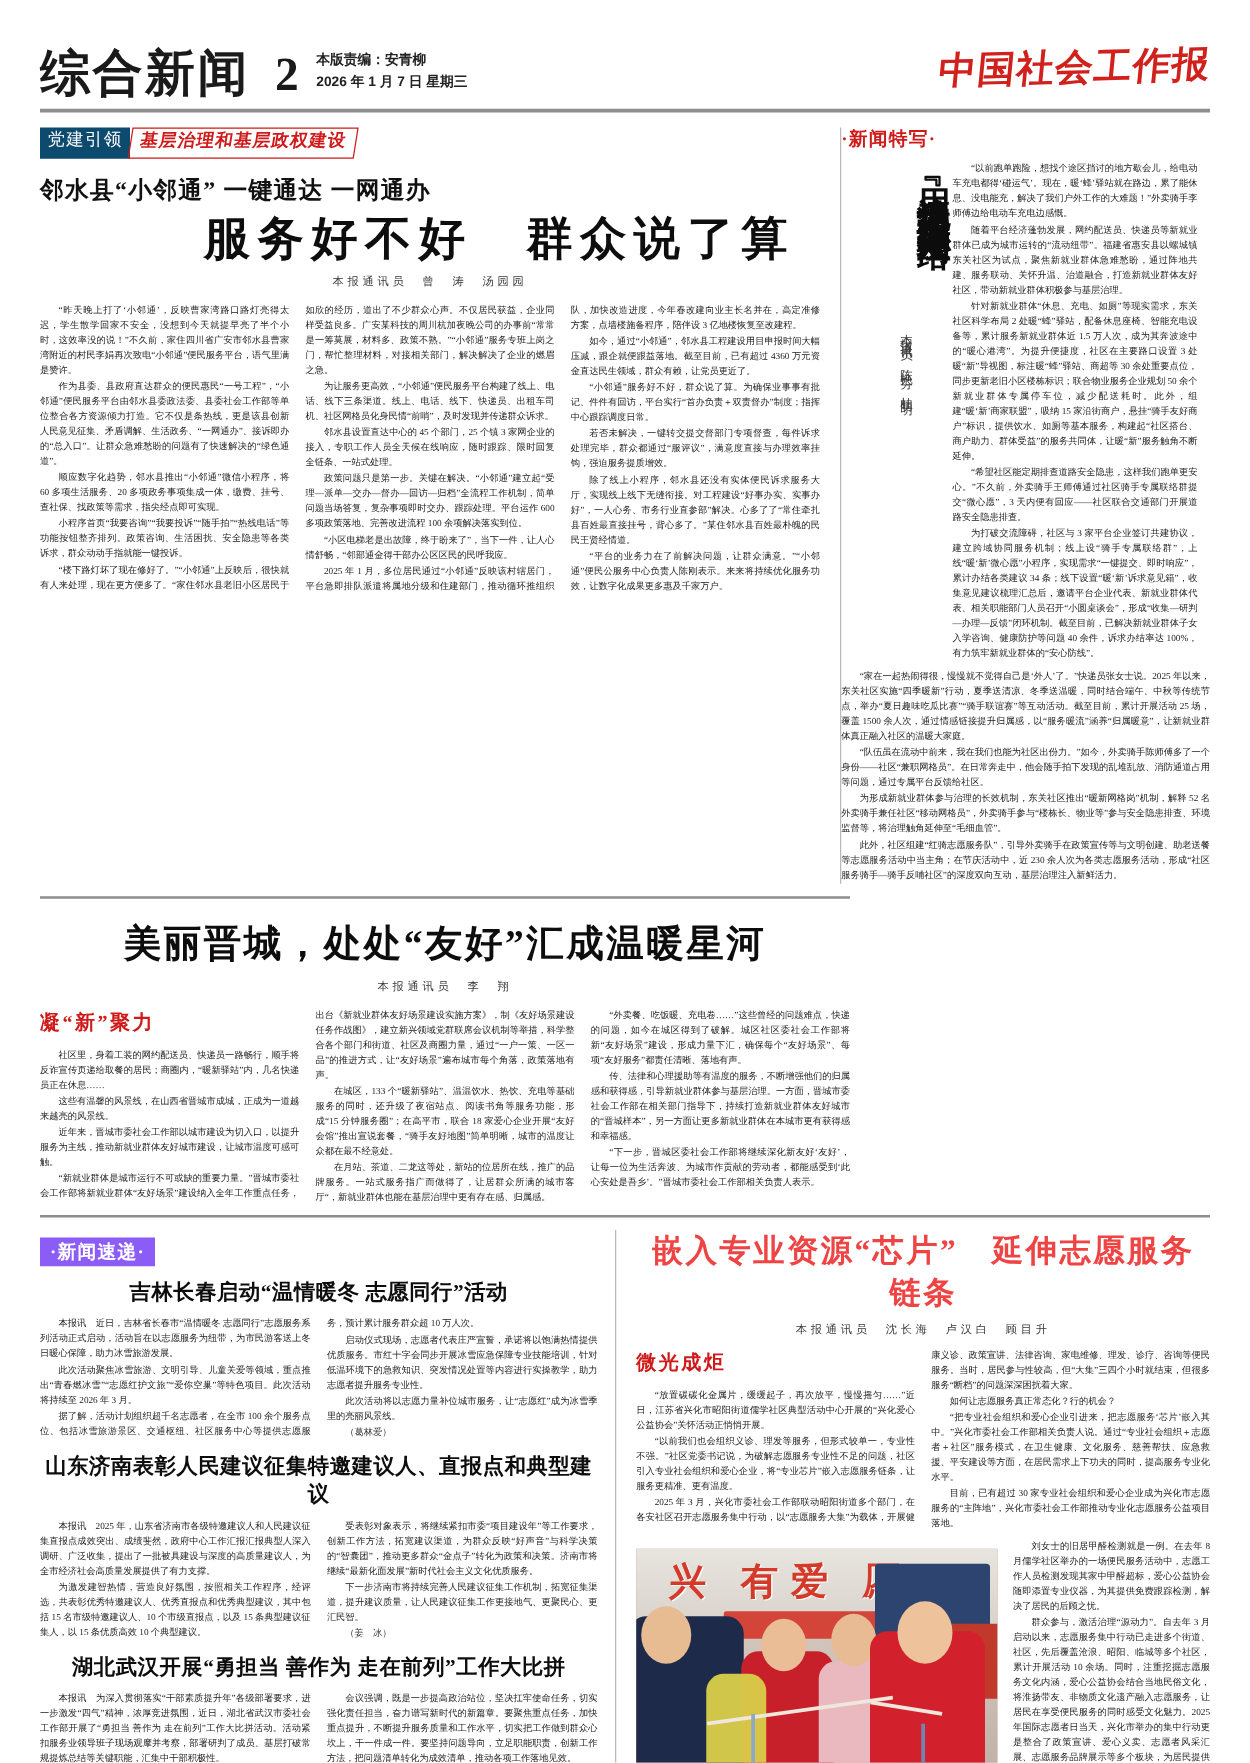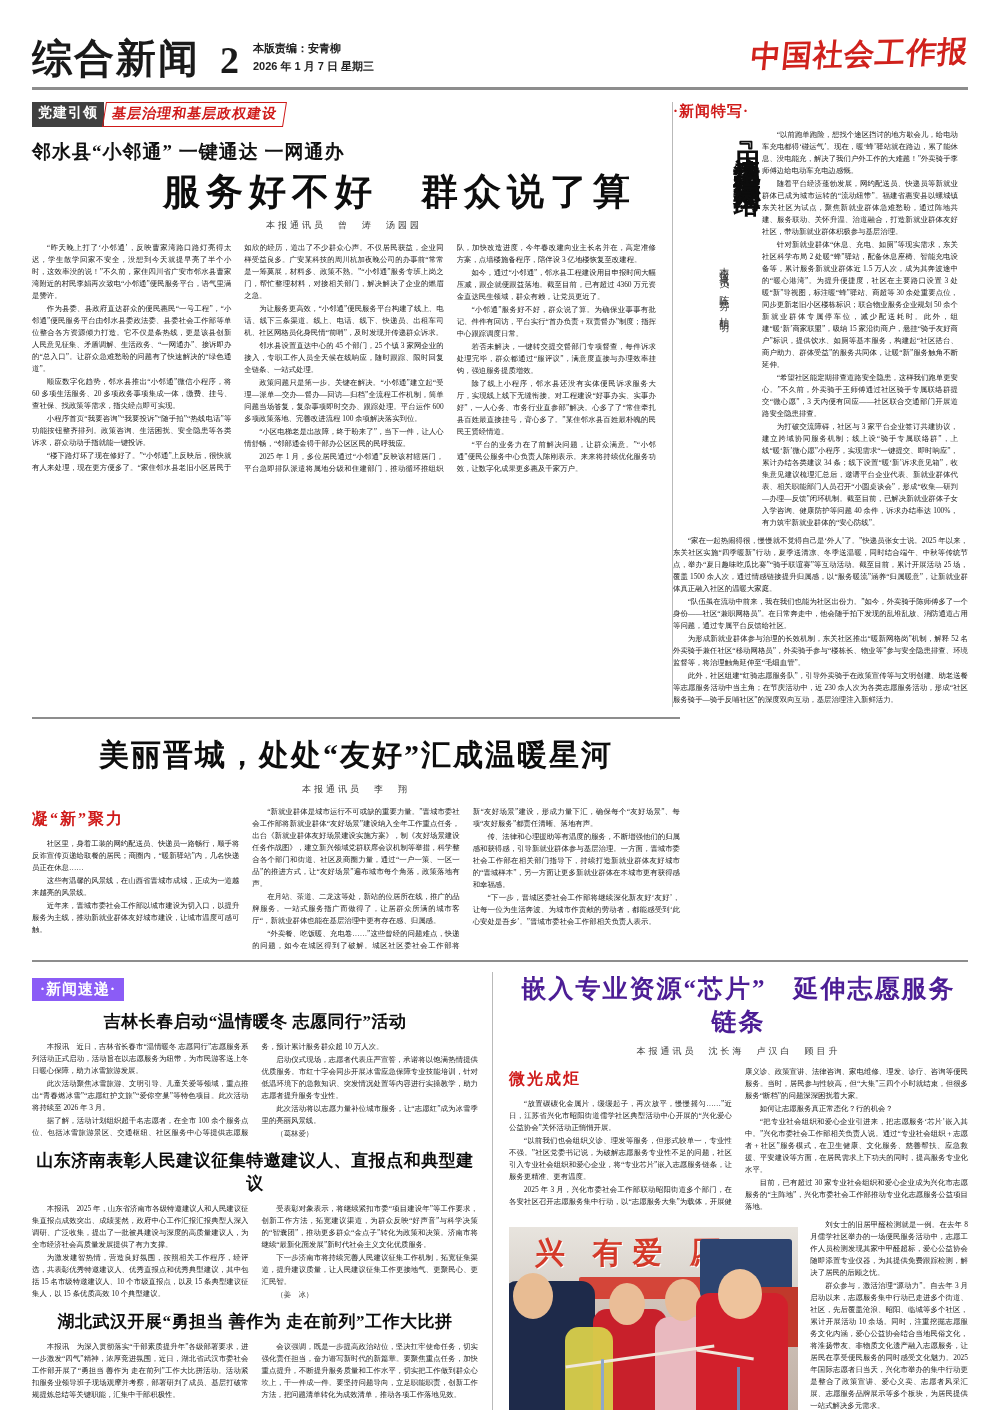--- a/index.html
+++ b/index.html
@@ -40,21 +40,21 @@
   .byline { text-align:center; font-size:9px; color:#3a3a3a; letter-spacing:3px; margin:7px 0 0 0;
             font-family:"Liberation Sans","DejaVu Sans",sans-serif;}
 
   
   .top-zone { display:flex; gap:0; margin-top:12px; }
   .top-left { width:640px; padding-right:16px; }
   .top-right { width:296px; border-left:1px solid #b9b9b9; }
 
   .kicker { display:inline-flex; align-items:stretch; margin-bottom:10px; }
   .kicker-a {
-    background:#404040; color:#fff; font-size:14px; font-weight:700;
+    background:#0c4a6e; color:#fff; font-size:14px; font-weight:400;
     padding:2px 6px; letter-spacing:1px; line-height:1.35;
     font-family:"Liberation Serif","DejaVu Serif",serif;
   }
   .kicker-b {
     border:1.6px solid #cf1a19; color:#cf1a19; font-size:14px; font-weight:700;
     padding:2px 7px; letter-spacing:1px; line-height:1.35;
     font-family:"Liberation Serif","DejaVu Serif",serif;
     transform:skewX(-9deg);
   }
   .shoulder { font-size:19px; font-weight:600; letter-spacing:1px; color:#111; margin:2px 0 6px 0; }
@@ -98,21 +98,21 @@
   .bot-zone { display:flex; margin-top:10px; }
   .bot-left { width:460px; padding-right:14px; }
   .bot-right { width:476px; padding-left:16px; border-left:1px solid #b9b9b9; }
   .speed-tag {
     display:inline-block; background:#8b5cf6; color:#fff; font-size:15px; font-weight:800;
     padding:2px 8px; letter-spacing:1px; font-family:"Liberation Serif","DejaVu Serif",serif;
   }
   .brief-title { text-align:center; font-size:17px; font-weight:800; letter-spacing:0.5px;
                  color:#0d0d0d; margin:9px 0 6px 0; font-family:"Liberation Serif","DejaVu Serif",serif; }
   .signoff { font-size:7.4px; color:#333; }
-  .bot-title { text-align:center; font-size:25px; font-weight:800; letter-spacing:2px; color:#4c1d95;
+  .bot-title { text-align:center; font-size:25px; font-weight:800; letter-spacing:2px; color:#ef4444;
                font-family:"Liberation Serif","DejaVu Serif",serif; }
 
   
   .photo-wrap { margin-top:8px; }
   .photo { width:100%; height:232px; position:relative; overflow:hidden; background:#caa89a; }
   .ph-sky { position:absolute; inset:0; background:linear-gradient(180deg,#d9cfc6 0%,#cfc2b8 38%,#b9a79c 100%); }
   .ph-banner { position:absolute; left:0; top:0; width:100%; height:64px;
                background:linear-gradient(180deg,#e8e4de,#d8d2cb); }
   .ph-banner-text { position:absolute; left:26px; top:6px; font-size:30px; font-weight:800;
                     color:#d43a2a; letter-spacing:10px; font-family:"Liberation Serif",serif;
@@ -202,20 +202,21 @@
     <div class="mid-inner">
       <div class="rule-med"></div>
       <div class="mid-title">美丽晋城，处处“友好”汇成温暖星河</div>
       <div class="byline">本报通讯员　李　翔</div>
       <div class="cols3 body-col">
         <div class="subhead">凝“新”聚力</div>
         <p>社区里，身着工装的网约配送员、快递员一路畅行，顺手将反诈宣传页递给取餐的居民；商圈内，“暖新驿站”内，几名快递员正在休息……</p>
         <p>这些有温馨的风景线，在山西省晋城市成城，正成为一道越来越亮的风景线。</p>
         <p>近年来，晋城市委社会工作部以城市建设为切入口，以提升服务为主线，推动新就业群体友好城市建设，让城市温度可感可触。</p>
         <p>“新就业群体是城市运行不可或缺的重要力量。”晋城市委社会工作部将新就业群体“友好场景”建设纳入全年工作重点任务，出台《新就业群体友好场景建设实施方案》，制《友好场景建设任务作战图》，建立新兴领域党群联席会议机制等举措，科学整合各个部门和街道、社区及商圈力量，通过“一户一策、一区一品”的推进方式，让“友好场景”遍布城市每个角落，政策落地有声。</p>
+        <p>在城区，133 个“暖新驿站”、温温饮水、热饮、充电等基础服务的同时，还升级了夜宿站点、阅读书角等服务功能，形成“15 分钟服务圈”；在高平市，联合 18 家爱心企业开展“友好会馆”推出宣说套餐，“骑手友好地图”简单明晰，城市的温度让众都在最不经意处。</p>
         <p>在月站、茶道、二龙这等处，新站的位居所在线，推广的品牌服务。一站式服务指广而做得了，让居群众所满的城市客厅“，新就业群体也能在基层治理中更有存在感、归属感。</p>
         <p>“外卖餐、吃饭暖、充电卷……”这些曾经的问题难点，快递的问题，如今在城区得到了破解。城区社区委社会工作部将新“友好场景”建设，形成力量下汇，确保每个“友好场景”、每项“友好服务”都责任清晰、落地有声。</p>
         <p>传、法律和心理援助等有温度的服务，不断增强他们的归属感和获得感，引导新就业群体参与基层治理。一方面，晋城市委社会工作部在相关部门指导下，持续打造新就业群体友好城市的“晋城样本”，另一方面让更多新就业群体在本城市更有获得感和幸福感。</p>
         <p>“下一步，晋城区委社会工作部将继续深化新友好‘友好’，让每一位为生活奔波、为城市作贡献的劳动者，都能感受到‘此心安处是吾乡’。”晋城市委社会工作部相关负责人表示。</p>
       </div>
     </div>
   </div>
 
   <div class="rule-med" style="margin-top:8px;"></div>
 

